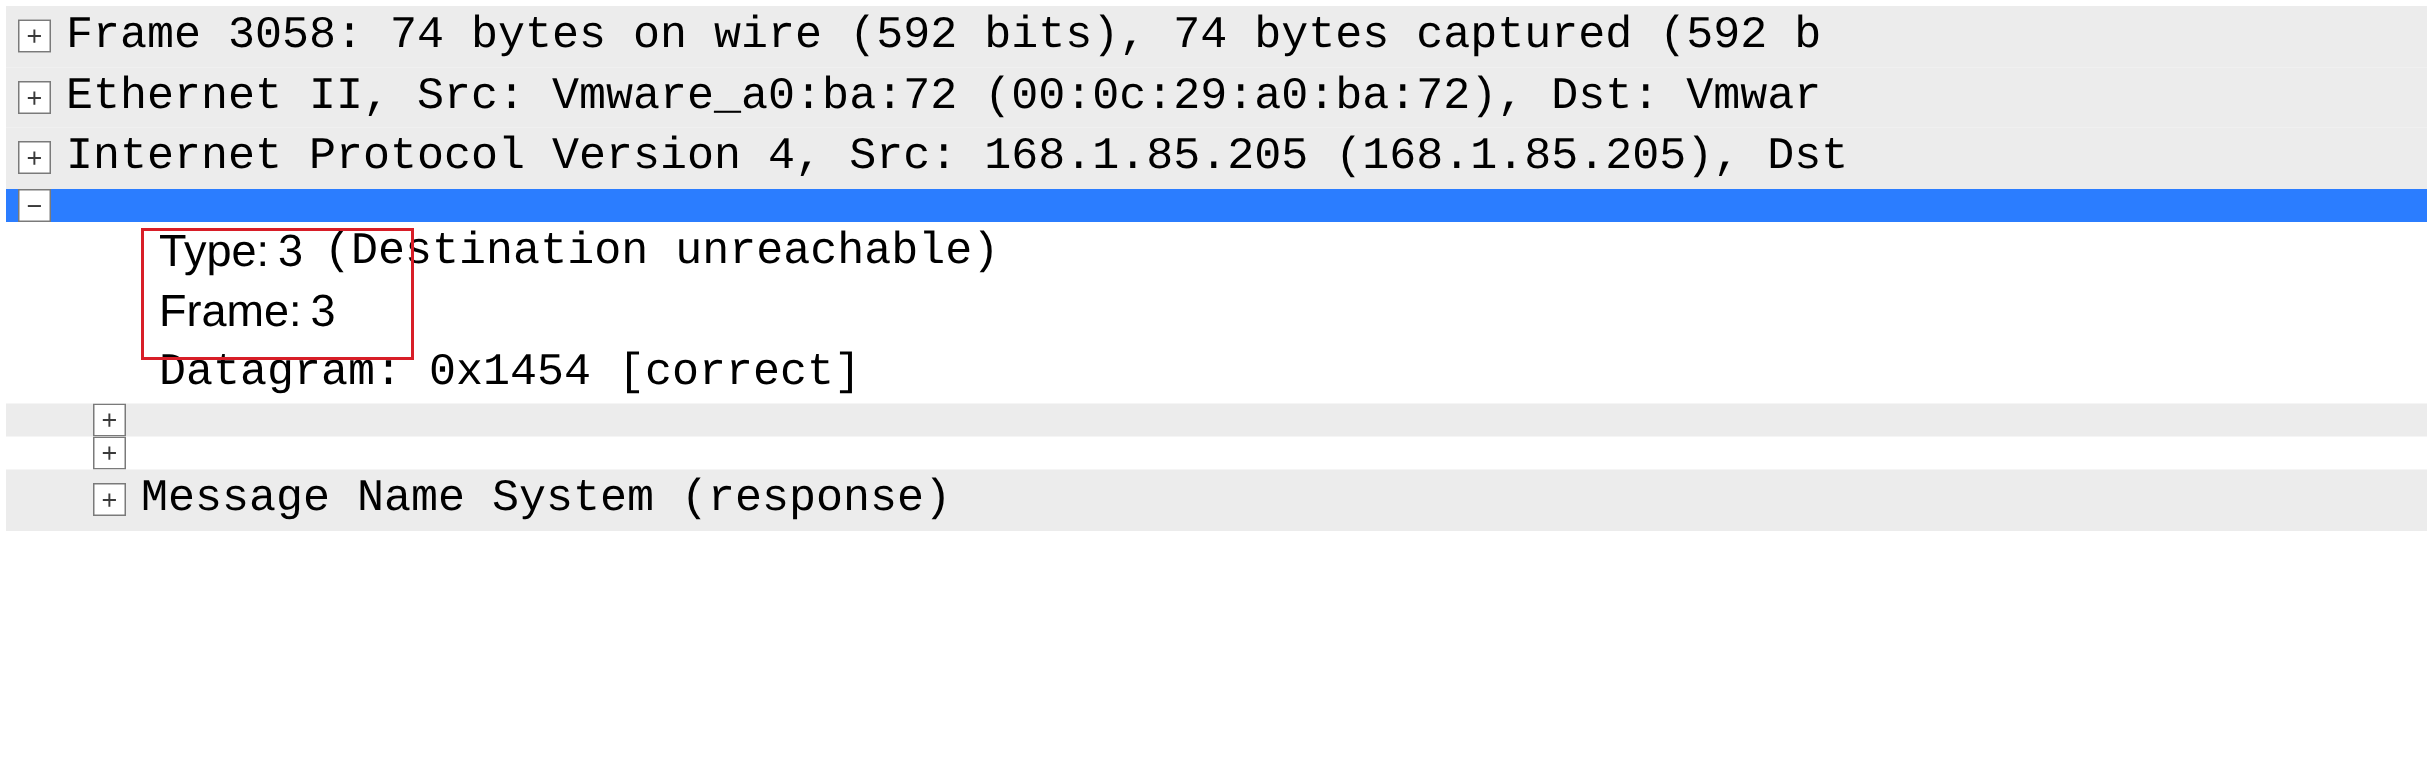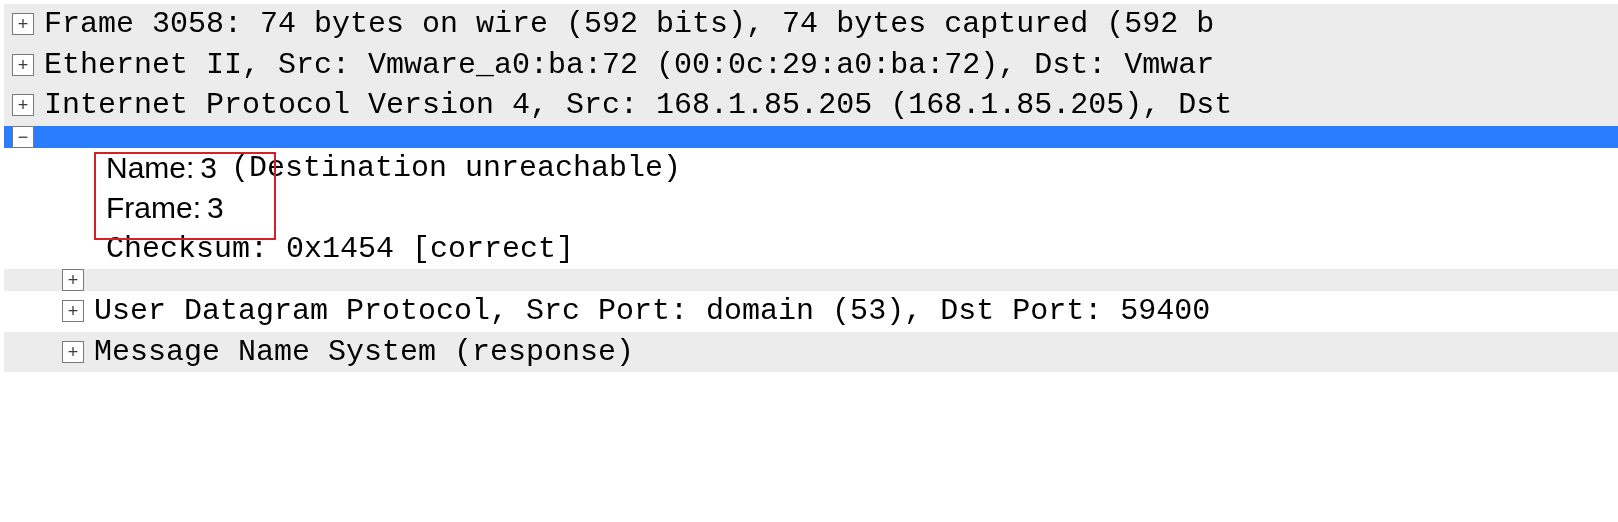--- a/index.html
+++ b/index.html
@@ -112,47 +112,46 @@
 <div class="row row-selected">
   <span class="expander">−</span>
 </div>
 
 <div class="icmp-details">
   <div class="highlight-box" style="left:90px; top:4px; width:182px; height:88px;"></div>
 
   <div class="detail-row">
     <span class="spacer"></span>
     <span style="display:inline-block;width:62px;"></span>
-    <span class="detail-label">Name: </span>
+    <span class="detail-label">Type: </span>
     <span class="detail-label" style="padding-left:6px;">3</span>
     <span class="paren">(Destination unreachable)</span>
   </div>
 
   <div class="detail-row">
     <span class="spacer"></span>
     <span style="display:inline-block;width:62px;"></span>
     <span class="detail-label">Frame: </span>
     <span class="detail-label" style="padding-left:6px;">3</span>
   </div>
 
   <div class="detail-row">
     <span class="spacer"></span>
     <span style="display:inline-block;width:62px;"></span>
-    <span class="mono-bold">Checksum: 0x1454 [correct]</span>
+    <span class="mono-bold">Datagram: 0x1454 [correct]</span>
   </div>
 
   <div class="row row-alt sub">
     <span class="indent-block"></span>
     <span class="expander">+</span>
   </div>
 
   <div class="row sub">
     <span class="indent-block"></span>
     <span class="expander">+</span>
-    <span class="mono-bold">User Datagram Protocol, Src Port: domain (53), Dst Port: 59400</span>
   </div>
 
   <div class="row row-alt sub">
     <span class="indent-block"></span>
     <span class="expander">+</span>
     <span class="mono-bold">Message Name System (response)</span>
   </div>
 </div>
 
 </body></html>

